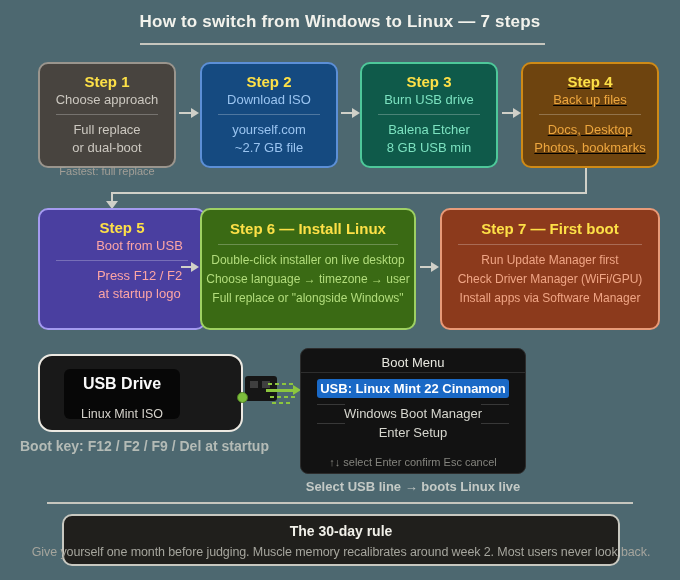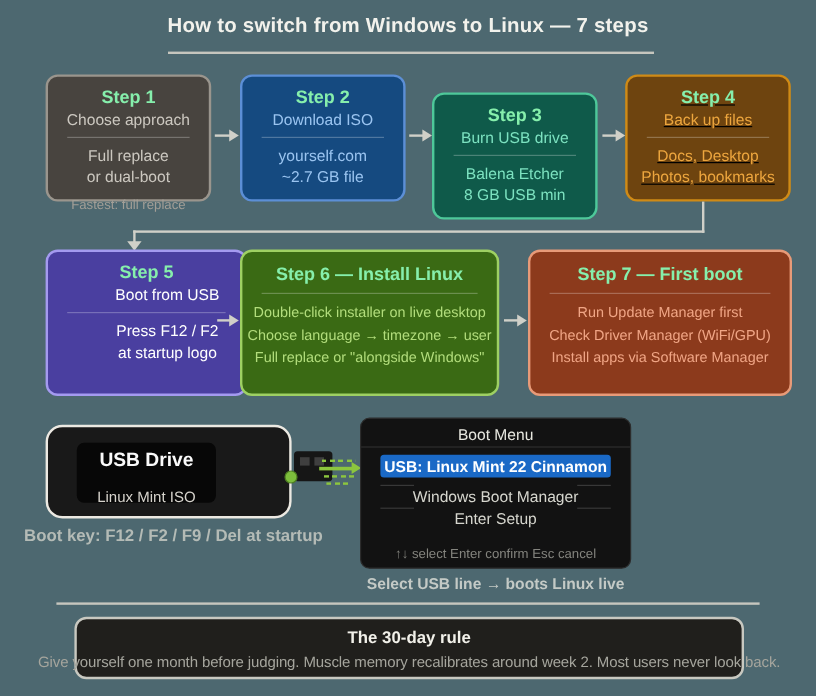--- a/index.html
+++ b/index.html
@@ -14,38 +14,38 @@
     position:absolute; top:12px; left:0; width:680px; text-align:center;
     color:#f2f2ec; font-size:17px; font-weight:700; letter-spacing:.2px;
   }
   .title-rule { position:absolute; left:140px; top:43px; width:405px; height:2px; background:#c6c6be; }
 
   
   .box {
     position:absolute; box-sizing:border-box; border-radius:10px;
     border:2px solid; text-align:center;
   }
-  .t   { font-size:15px; font-weight:700; margin-top:9px; color:#86efac; }
+  .t   { font-size:15px; font-weight:700; margin-top:9px; color:#fde047; }
   .sub { font-size:13px; margin-top:2px; }
   .hr  { height:1px; margin:7px 16px 6px; background:rgba(255,255,255,.25); }
   .b   { font-size:13px; line-height:18px; }
   .note{ font-size:11px; margin-top:8px; }
   .wide .t { margin-top:10px; }
   .wide .b { font-size:12px; line-height:19px; }
 
   .s1 { background:#48443f; border-color:#9a958d; }
   .s1 .sub,.s1 .b { color:#ccc8c0; } .s1 .note { color:#a39f97; }
   .s2 { background:#154a80; border-color:#5c8fd6; }
   .s2 .sub,.s2 .b { color:#9ac4f0; }
   .s3 { background:#0f5a4a; border-color:#4ec89a; }
   .s3 .sub,.s3 .b { color:#7ce2c0; }
   .s4 { background:#6e440f; border-color:#cf8a16; }
   .s4 .sub,.s4 .b { color:#eda63e; }
   .s5 { background:#4a3fa0; border-color:#a49af0; }
-  .s5 .sub,.s5 .b { color:#ffffff;margin-left:35px; }
+  .s5 .sub,.s5 .b { color:#fca5a5;margin-left:35px; }
   .s6 { background:#3a6a14; border-color:#9ed063; }
   .s6 .b { color:#b2dd7c; }
   .s7 { background:#8c3a1c; border-color:#e89a78; }
   .s7 .b { color:#f0a585; }
 
   
   .arrow-r { position:absolute; height:2px; background:#d0d0c8; }
   .arrow-r::after {
     content:''; position:absolute; right:-7px; top:-4px;
     border-left:8px solid #d0d0c8; border-top:5px solid transparent; border-bottom:5px solid transparent;
@@ -118,21 +118,21 @@
   </div>
 
   <div class="box s2" style="left:200px;top:62px;width:138px;height:106px;">
     <div class="t">Step 2</div>
     <div class="sub">Download ISO</div>
     <div class="hr"></div>
     <div class="b">yourself.com</div>
     <div class="b">~2.7 GB file</div>
   </div>
 
-  <div class="box s3" style="left:360px;top:62px;width:138px;height:106px;margin-top:15px;">
+  <div class="box s3" style="left:360px;top:62px;width:138px;height:106px;">
     <div class="t">Step 3</div>
     <div class="sub">Burn USB drive</div>
     <div class="hr"></div>
     <div class="b">Balena Etcher</div>
     <div class="b">8 GB USB min</div>
   </div>
 
   <div class="box s4" style="left:521px;top:62px;width:138px;height:106px;text-decoration:underline;">
     <div class="t">Step 4</div>
     <div class="sub">Back up files</div>

